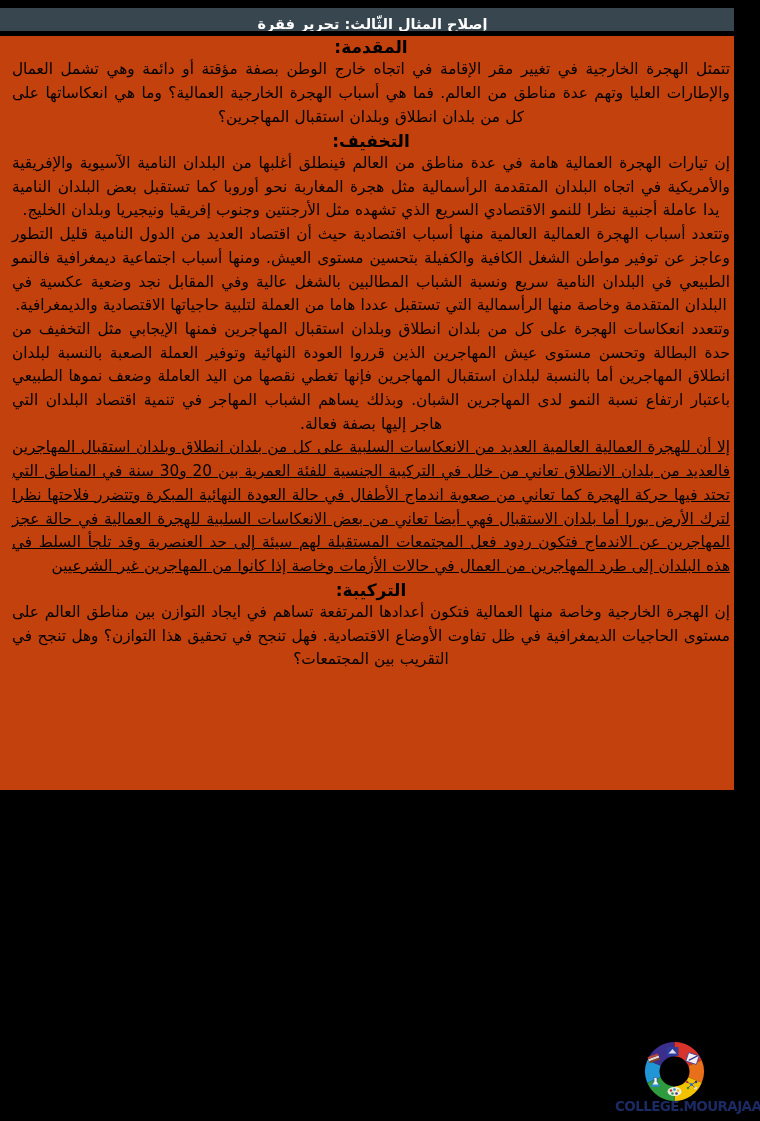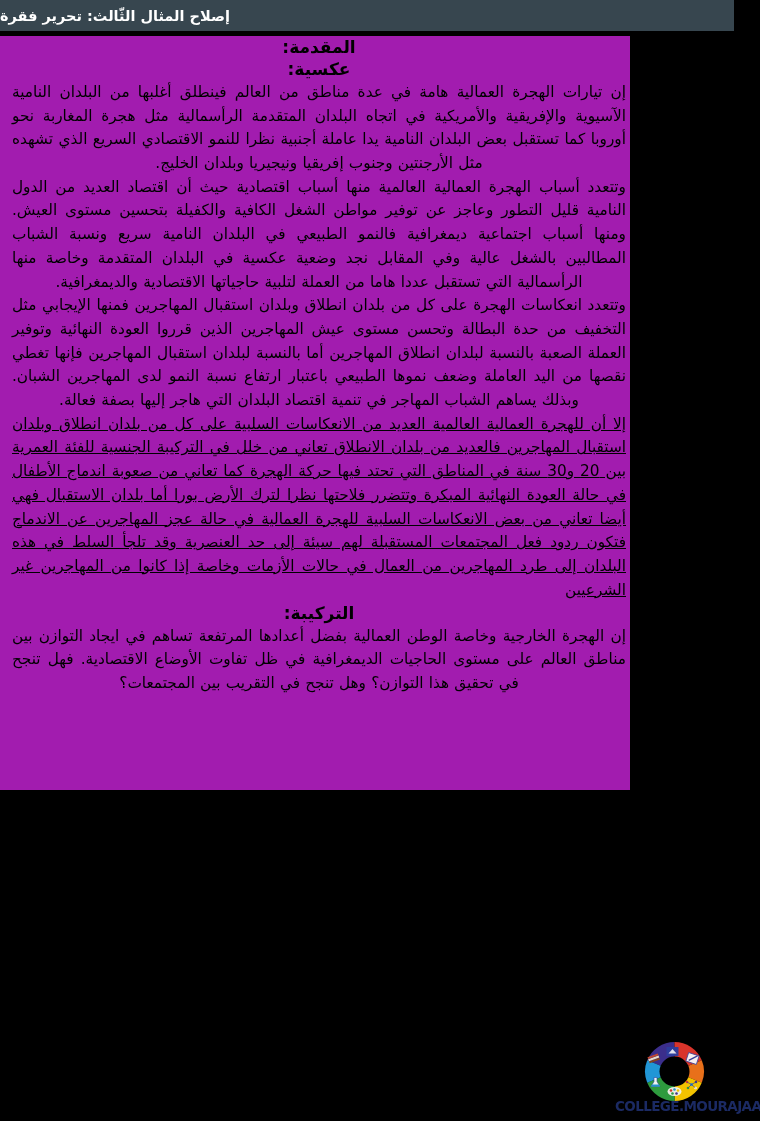--- a/index.html
+++ b/index.html
@@ -19,49 +19,49 @@
   
   #page {
     position: absolute;
     inset: 0;
     background: #000000;
   }
 
   
   #title-bar {
     position: absolute;
-    top: 0;
+    top: 8px;
     left: 0;
     width: 745px;
     height: 31px;
     background: #37464f;
     display: flex;
     align-items: center;
-    justify-content: flex-end;
+    justify-content: center;
     box-sizing: border-box;
   }
   #title-bar .title-text {
     color: #ffffff;
     font-size: 14.5px;
     font-weight: bold;
     font-family: "DejaVu Sans", sans-serif;
     letter-spacing: 0;
     white-space: nowrap;
     direction: rtl;
     unicode-bidi: isolate;
   }
 
   
   #sheet {
     position: absolute;
     top: 36px;
     left: 0;
-    width: 630px;
+    width: 734px;
     height: 754px;
-    background: #a21caf;
+    background: #c2410c;
     box-sizing: border-box;
     padding: 0 4px 0 12px;
     overflow: hidden;
   }
 
   .doc {
     direction: rtl;
     text-align: justify;
     text-align-last: center;
     color: #000000;
@@ -162,29 +162,30 @@
 
   <div id="title-bar">
     <span class="title-text">إصلاح المثال الثّالث: تحرير فقرة</span>
   </div>
   <div id="band"></div>
 
   <div id="sheet">
     <div class="doc">
 
       <h2 class="section-heading top-gap">المقدمة:</h2>
-
-      <h2 class="section-heading">عكسية:</h2>
+      <p class="para">تتمثل الهجرة الخارجية في تغيير مقر الإقامة في اتجاه خارج الوطن بصفة مؤقتة أو دائمة وهي تشمل العمال والإطارات العليا وتهم عدة مناطق من العالم. فما هي أسباب الهجرة الخارجية العمالية؟ وما هي انعكاساتها على كل من بلدان انطلاق وبلدان استقبال المهاجرين؟</p>
+
+      <h2 class="section-heading">التخفيف:</h2>
       <p class="para">إن تيارات الهجرة العمالية هامة في عدة مناطق من العالم فينطلق أغلبها من البلدان النامية الآسيوية والإفريقية والأمريكية في اتجاه البلدان المتقدمة الرأسمالية مثل هجرة المغاربة نحو أوروبا كما تستقبل بعض البلدان النامية يدا عاملة أجنبية نظرا للنمو الاقتصادي السريع الذي تشهده مثل الأرجنتين وجنوب إفريقيا ونيجيريا وبلدان الخليج.</p>
       <p class="para">وتتعدد أسباب الهجرة العمالية العالمية منها أسباب اقتصادية حيث أن اقتصاد العديد من الدول النامية قليل التطور وعاجز عن توفير مواطن الشغل الكافية والكفيلة بتحسين مستوى العيش. ومنها أسباب اجتماعية ديمغرافية فالنمو الطبيعي في البلدان النامية سريع ونسبة الشباب المطالبين بالشغل عالية وفي المقابل نجد وضعية عكسية في البلدان المتقدمة وخاصة منها الرأسمالية التي تستقبل عددا هاما من العملة لتلبية حاجياتها الاقتصادية والديمغرافية.</p>
       <p class="para">وتتعدد انعكاسات الهجرة على كل من بلدان انطلاق وبلدان استقبال المهاجرين فمنها الإيجابي مثل التخفيف من حدة البطالة وتحسن مستوى عيش المهاجرين الذين قرروا العودة النهائية وتوفير العملة الصعبة بالنسبة لبلدان انطلاق المهاجرين أما بالنسبة لبلدان استقبال المهاجرين فإنها تغطي نقصها من اليد العاملة وضعف نموها الطبيعي باعتبار ارتفاع نسبة النمو لدى المهاجرين الشبان. وبذلك يساهم الشباب المهاجر في تنمية اقتصاد البلدان التي هاجر إليها بصفة فعالة.</p>
       <p class="para tight">إلا أن للهجرة العمالية العالمية العديد من الانعكاسات السلبية على كل من بلدان انطلاق وبلدان استقبال المهاجرين فالعديد من بلدان الانطلاق تعاني من خلل في التركيبة الجنسية للفئة العمرية بين 20 و30 سنة في المناطق التي تحتد فيها حركة الهجرة كما تعاني من صعوبة اندماج الأطفال في حالة العودة النهائية المبكرة وتتضرر فلاحتها نظرا لترك الأرض بورا أما بلدان الاستقبال فهي أيضا تعاني من بعض الانعكاسات السلبية للهجرة العمالية في حالة عجز المهاجرين عن الاندماج فتكون ردود فعل المجتمعات المستقبلة لهم سيئة إلى حد العنصرية وقد تلجأ السلط في هذه البلدان إلى طرد المهاجرين من العمال في حالات الأزمات وخاصة إذا كانوا من المهاجرين غير الشرعيين</p>
 
       <h2 class="section-heading">التركيبة:</h2>
-      <p class="para">إن الهجرة الخارجية وخاصة الوطن العمالية بفضل أعدادها المرتفعة تساهم في ايجاد التوازن بين مناطق العالم على مستوى الحاجيات الديمغرافية في ظل تفاوت الأوضاع الاقتصادية. فهل تنجح في تحقيق هذا التوازن؟ وهل تنجح في التقريب بين المجتمعات؟</p>
+      <p class="para">إن الهجرة الخارجية وخاصة منها العمالية فتكون أعدادها المرتفعة تساهم في ايجاد التوازن بين مناطق العالم على مستوى الحاجيات الديمغرافية في ظل تفاوت الأوضاع الاقتصادية. فهل تنجح في تحقيق هذا التوازن؟ وهل تنجح في التقريب بين المجتمعات؟</p>
 
     </div>
   </div>
 
   <div id="right-gutter"></div>
 
   <div id="footer-area">
     <div id="logo-block">
 
       <div id="logo-ring">

